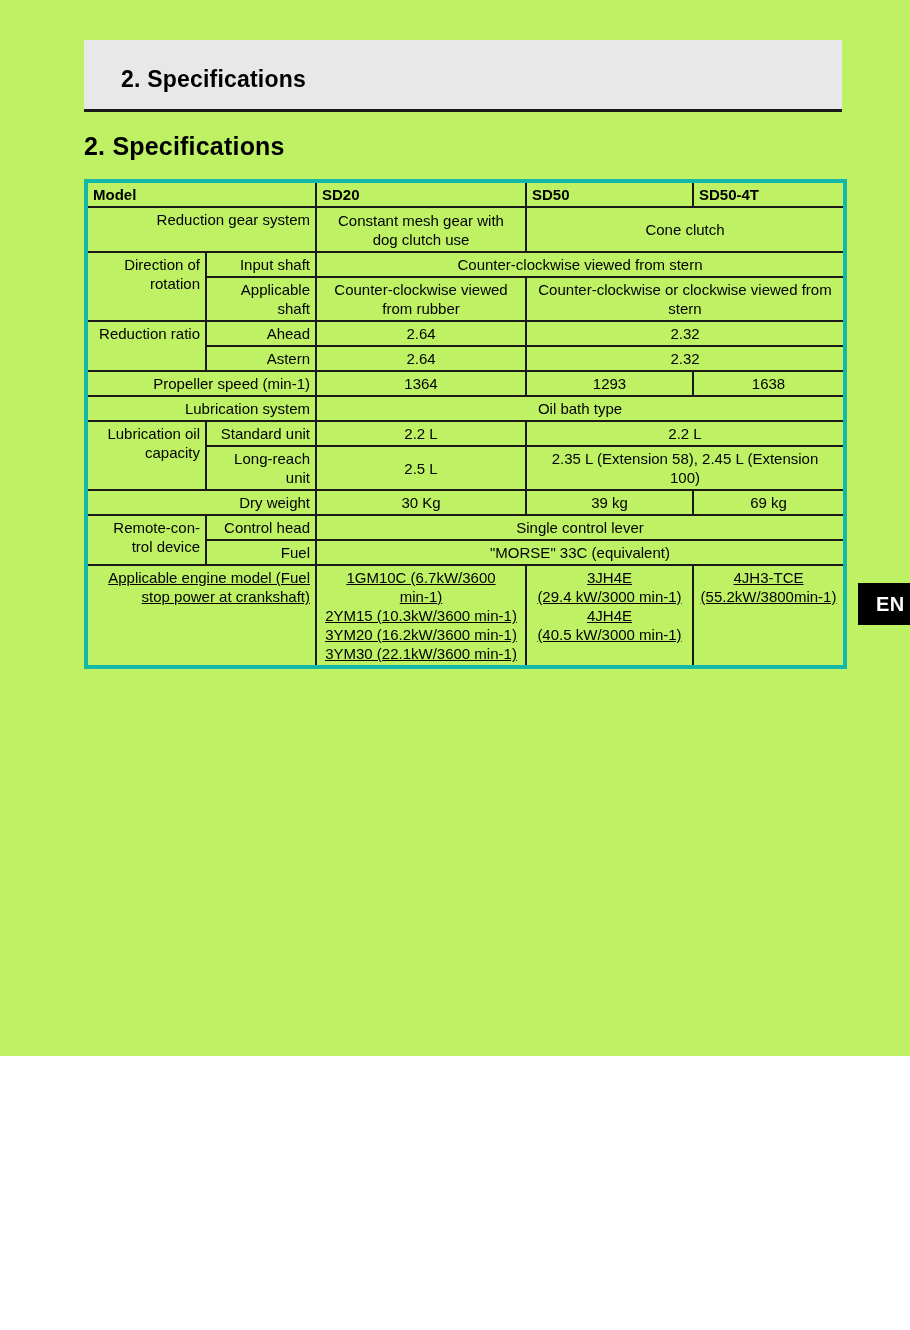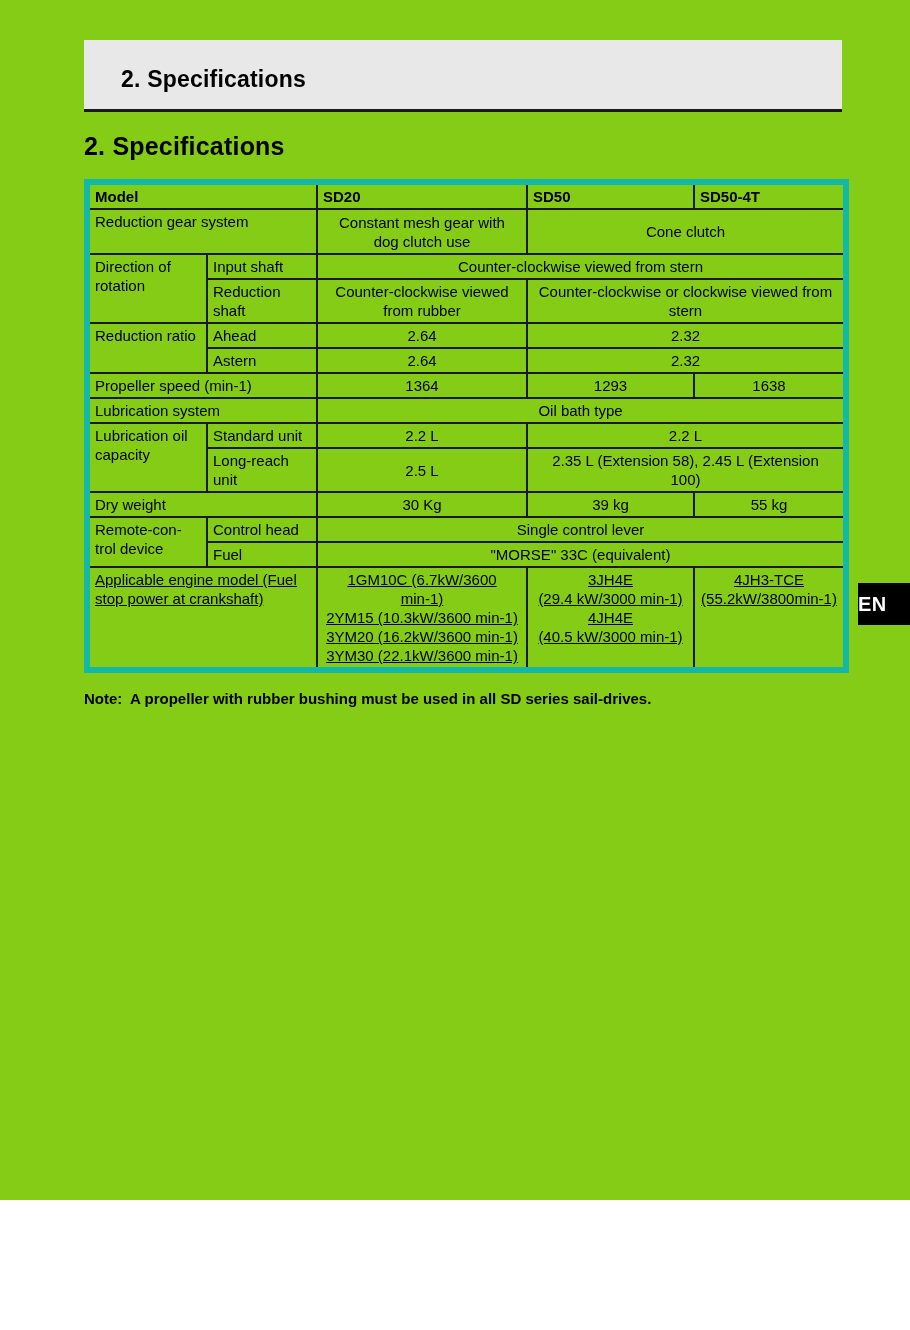--- a/index.html
+++ b/index.html
@@ -2,22 +2,22 @@
 <html><head>
 <meta charset="utf-8">
 <style>
   * { margin: 0; padding: 0; box-sizing: border-box; }
   html, body { background: #ffffff; }
   body { font-family: "Liberation Sans", "DejaVu Sans", sans-serif; color: #000; }
 
   .page {
     position: relative;
     width: 910px;
-    height: 1200px;
-    background: #84cc16;
+    height: 1056px;
+    background: #bef264;
     overflow: hidden;
   }
 
   
   .band {
     position: absolute;
     left: 84px; top: 40px;
     width: 758px; height: 72px;
     background: #e8e8e8;
     border-bottom: 3px solid #1a1a1a;
@@ -41,33 +41,33 @@
     letter-spacing: 0.2px;
   }
 
   
   table.spec {
     position: absolute;
     left: 84px; top: 179px;
     width: 759px;
     border-collapse: collapse;
     table-layout: fixed;
-    border: 6px solid #14b8a6;
+    border: 4px solid #14b8a6;
     font-size: 15px;
     line-height: 19px;
   }
   table.spec td {
     border: 2px solid #1a1a1a;
     padding: 2px 5px;
     white-space: pre-line;
     overflow: hidden;
   }
   tr.thin td { border-top-width: 1px; }
   td.hed { font-weight: bold; text-align: left; vertical-align: middle; padding-left: 6px; }
-  td.lab { text-align: left; vertical-align: top; padding-left: 6px; padding-top: 2px; margin-top: 40px; }
+  td.lab { text-align: right; vertical-align: top; padding-left: 6px; padding-top: 2px; margin-top: 40px; }
   td.dat { text-align: center; vertical-align: middle; padding-left: 3px; padding-right: 3px; }
   td.vtop { vertical-align: top; }
   tr.h24 { height: 24px; border-radius: 12px; }
   tr.h25 { height: 25px; }
   tr.h44 { height: 44px; }
   tr.h45 { height: 45px; }
   tr.h100 { height: 100px; text-decoration: underline; }
 
   
   .note {
@@ -82,21 +82,21 @@
   
   .lang-badge {
     position: absolute;
     left: 858px; top: 583px;
     width: 52px; height: 42px;
     background: #000000;
     color: #ffffff;
     font-size: 20px;
     font-weight: bold;
     line-height: 42px;
-    padding-left: 0;
+    padding-left: 18px;
     letter-spacing: 0.5px;
   }
 
   
   .footer-line {
     position: absolute;
     left: 84px; top: 1250px;
     width: 758px; height: 3px;
     background: #e4e4e4;
   }
@@ -140,21 +140,21 @@
 dog clutch use</td>
         <td class="dat" colspan="2">Cone clutch</td>
       </tr>
       <tr class="h24">
         <td class="lab" rowspan="2">Direction of
 rotation</td>
         <td class="lab">Input shaft</td>
         <td class="dat" colspan="3">Counter-clockwise viewed from stern</td>
       </tr>
       <tr class="h44 thin">
-        <td class="lab">Reduction shaft</td>
+        <td class="lab">Applicable shaft</td>
         <td class="dat">Counter-clockwise viewed
 from rubber</td>
         <td class="dat" colspan="2">Counter-clockwise or clockwise viewed from
 stern</td>
       </tr>
       <tr class="h24">
         <td class="lab" rowspan="2">Reduction ratio</td>
         <td class="lab">Ahead</td>
         <td class="dat">2.64</td>
         <td class="dat" colspan="2">2.32</td>
@@ -185,21 +185,21 @@
         <td class="lab">Long-reach
 unit</td>
         <td class="dat">2.5 L</td>
         <td class="dat" colspan="2">2.35 L (Extension 58), 2.45 L (Extension
 100)</td>
       </tr>
       <tr class="h24">
         <td class="lab" colspan="2">Dry weight</td>
         <td class="dat">30 Kg</td>
         <td class="dat">39 kg</td>
-        <td class="dat">55 kg</td>
+        <td class="dat">69 kg</td>
       </tr>
       <tr class="h24">
         <td class="lab" rowspan="2">Remote-con-
 trol device</td>
         <td class="lab">Control head</td>
         <td class="dat" colspan="3">Single control lever</td>
       </tr>
       <tr class="h24 thin">
         <td class="lab">Fuel</td>
         <td class="dat" colspan="3">"MORSE" 33C (equivalent)</td>
@@ -215,20 +215,19 @@
         <td class="dat vtop">3JH4E
 (29.4 kW/3000 min-1)
 4JH4E
 (40.5 kW/3000 min-1)</td>
         <td class="dat vtop">4JH3-TCE
 (55.2kW/3800min-1)</td>
       </tr>
     </tbody>
   </table>
 
-  <div class="note">Note:  A propeller with rubber bushing must be used in all SD series sail-drives.</div>
 
   <div class="lang-badge">EN</div>
 
   <div class="footer-line"></div>
   <div class="page-number">7</div>
 
 </div>
 
 </body></html>

